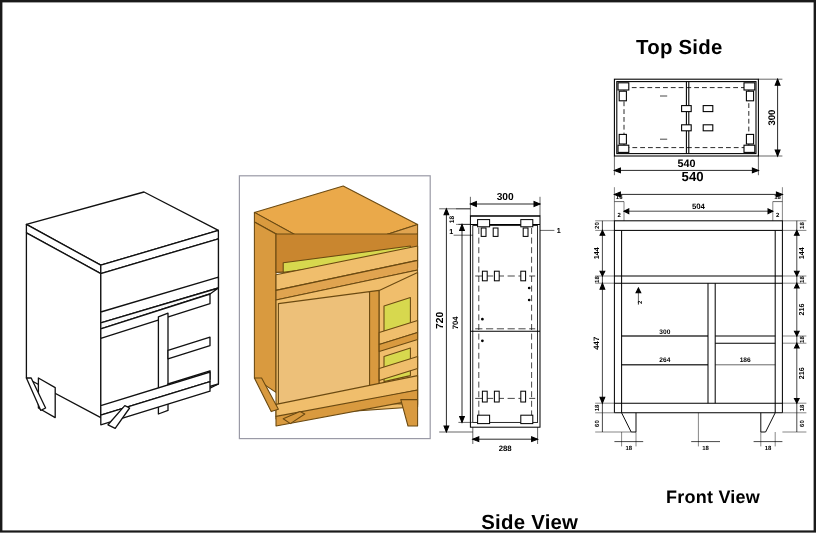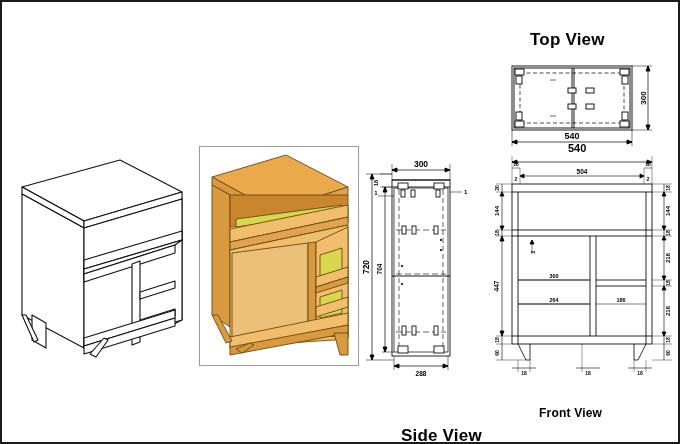--- a/index.html
+++ b/index.html
@@ -19,21 +19,21 @@
   .abs{position:absolute;}
   .view-title{
     position:absolute;
     font-weight:bold;
     color:#000000;
     white-space:nowrap;
     letter-spacing:0.2px;
   }
   #title-top{ font-size:17px; left:528px; top:28px; }
   #title-side{ font-size:17px; left:399px; top:424px; }
-  #title-front{ font-size:12px; left:537px; top:404px; }
+  #title-front{ font-size:15px; left:553px; top:404px; }
 
   
   #render-frame{
     position:absolute;left:197px;top:144px;width:158px;height:218px;
     border:1px solid #9a9aa6;background:#ffffff;
   }
   svg{display:block;}
   .dimtext{
     font-family:"Liberation Sans", sans-serif;
     font-weight:bold;
@@ -121,21 +121,21 @@
         <polygon points="30,200 148,178 148,186 30,208" fill="#d99a3f"></polygon>
 
         <polygon points="12,168 26,196 32,194 18,168" fill="#d99a3f"></polygon>
 
         <polygon points="134,186 148,186 148,208 140,208" fill="#d99a3f"></polygon>
         <polygon points="36,202 50,196 54,198 42,206" fill="#d99a3f"></polygon>
       </g>
     </svg>
   </div>
 
-  <div class="view-title" id="title-top">Top View</div>
+  <div class="view-title" id="title-top">Top Side</div>
 
   <svg class="abs" style="left:498px;top:58px;" width="180" height="92" viewBox="0 0 180 92">
     <g stroke="#000000" fill="none" stroke-width="0.9">
 
       <rect x="12" y="6" width="120" height="64"></rect>
       <rect x="14" y="8" width="116" height="60"></rect>
 
       <rect x="20" y="13" width="104" height="50" stroke-dasharray="4,2.5" stroke-width="0.7"></rect>
 
       <line x1="72" y1="8" x2="72" y2="68"></line>

